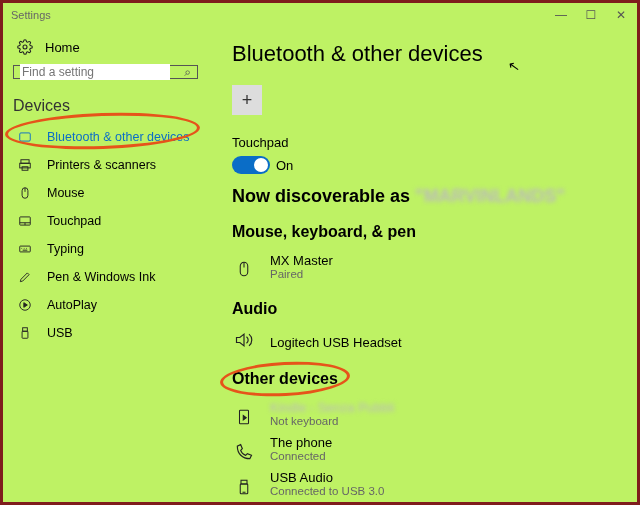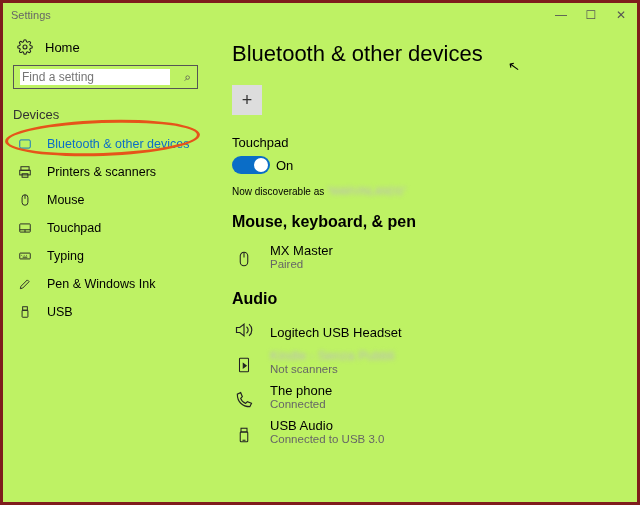--- a/index.html
+++ b/index.html
@@ -40,37 +40,37 @@
   .home-row {
     display: flex;
     align-items: center;
     gap: 12px;
     padding: 4px 4px 10px 4px;
   }
   .home-row .ico { width: 16px; display:flex; justify-content:center; color:#222; }
   .home-row .lbl { font-size: 13px; }
   .search-box {
     border: 1px solid #555;
-    height: 24px;
+    height: 14px;
     display: flex;
     align-items: center;
     padding: 0 6px;
     margin-bottom: 18px;
     justify-content: space-between;
   }
   .search-box input {
     border: none; outline: none;
     font-size: 12px;
     width: 150px;
     color: #555;
     font-family: inherit;
   }
   .search-box .mag { color:#555; font-size:12px; }
   .section-title {
-    font-size: 13px;
+    font-size: 16px;
     color: #333;
     margin: 8px 0 8px 0;
   }
   .nav-item {
     display: flex;
     align-items: center;
     gap: 14px;
     padding: 7px 4px;
     font-size: 12.5px;
     position: relative;
@@ -237,20 +237,29 @@
         <span class="ico">
             <svg width="14" height="14" viewBox="0 0 24 24" fill="none" stroke="currentColor" stroke-width="1.6">
               <path d="M4 20l4-1 11-11-3-3L5 16l-1 4z"></path>
             </svg>
           </span>
         <span>Pen &amp; Windows Ink</span>
       </div>
       <div class="nav-item">
         <span class="ico">
             <svg width="14" height="14" viewBox="0 0 24 24" fill="none" stroke="currentColor" stroke-width="1.6">
+              <circle cx="12" cy="12" r="9"></circle>
+              <polygon points="10,8 16,12 10,16" fill="currentColor"></polygon>
+            </svg>
+          </span>
+        <span>AutoPlay</span>
+      </div>
+      <div class="nav-item">
+        <span class="ico">
+            <svg width="14" height="14" viewBox="0 0 24 24" fill="none" stroke="currentColor" stroke-width="1.6">
               <rect x="8" y="3" width="8" height="6"></rect>
               <rect x="7" y="9" width="10" height="12" rx="1"></rect>
             </svg>
           </span>
         <span>USB</span>
       </div>
     </div>
 
     <div class="content">
       <h1 class="page-title">Bluetooth &amp; other devices</h1>
@@ -259,21 +268,21 @@
         <div class="add-btn">
           <span>+</span>
         </div>
       </div>
 
       <div class="sub-label">Touchpad</div>
       <div class="toggle-row">
         <div class="toggle"></div>
         <span>On</span>
       </div>
-      <div style="font-size:10px; margin-bottom:6px;">
+      <div style="font-size:18px; margin-bottom:6px;font-weight:bold;">
         <span>Now discoverable as</span>
         <span class="blurred">"MARVINLANDS"</span>
       </div>
 
       <h2 class="section">Mouse, keyboard, &amp; pen</h2>
       <div class="device-row">
         <span class="dico">
             <svg width="18" height="22" viewBox="0 0 24 24" fill="none" stroke="currentColor" stroke-width="1.4">
               <rect x="7" y="3" width="10" height="18" rx="5"></rect>
               <line x1="12" y1="3" x2="12" y2="10"></line>
@@ -292,30 +301,34 @@
               <polygon points="3,9 7,9 12,5 12,19 7,15 3,15"></polygon>
               <path d="M15 8a5 5 0 0 1 0 8"></path>
               <path d="M18 5a9 9 0 0 1 0 14"></path>
             </svg>
           </span>
         <div class="device-text">
           <div class="dname">Logitech USB Headset</div>
         </div>
       </div>
 
+      <div style="position:relative;">
+        <h2 class="section">Other devices</h2>
+        <span class="ellipse" style="left:-12px; top:-8px; width:130px; height:34px; transform:rotate(-3deg);"></span>
+      </div>
       <div class="device-row">
         <span class="dico">
             <svg width="18" height="20" viewBox="0 0 24 24" fill="none" stroke="currentColor" stroke-width="1.4">
               <rect x="6" y="3" width="12" height="18" rx="1"></rect>
               <polygon points="11,10 15,13 11,16" fill="currentColor"></polygon>
             </svg>
           </span>
         <div class="device-text">
           <div class="dname blurred">Kindle - Senza Pubbli</div>
-          <div class="dstat">Not scanners</div>
+          <div class="dstat">Not keyboard</div>
         </div>
       </div>
       <div class="device-row">
         <span class="dico">
             <svg width="20" height="20" viewBox="0 0 24 24" fill="none" stroke="currentColor" stroke-width="1.4">
               <path d="M4 5c0 9 6 15 15 15l2-4-5-2-2 2c-3-1-5-3-6-6l2-2-2-5-4 2z"></path>
             </svg>
           </span>
         <div class="device-text">
           <div class="dname">The phone</div>

